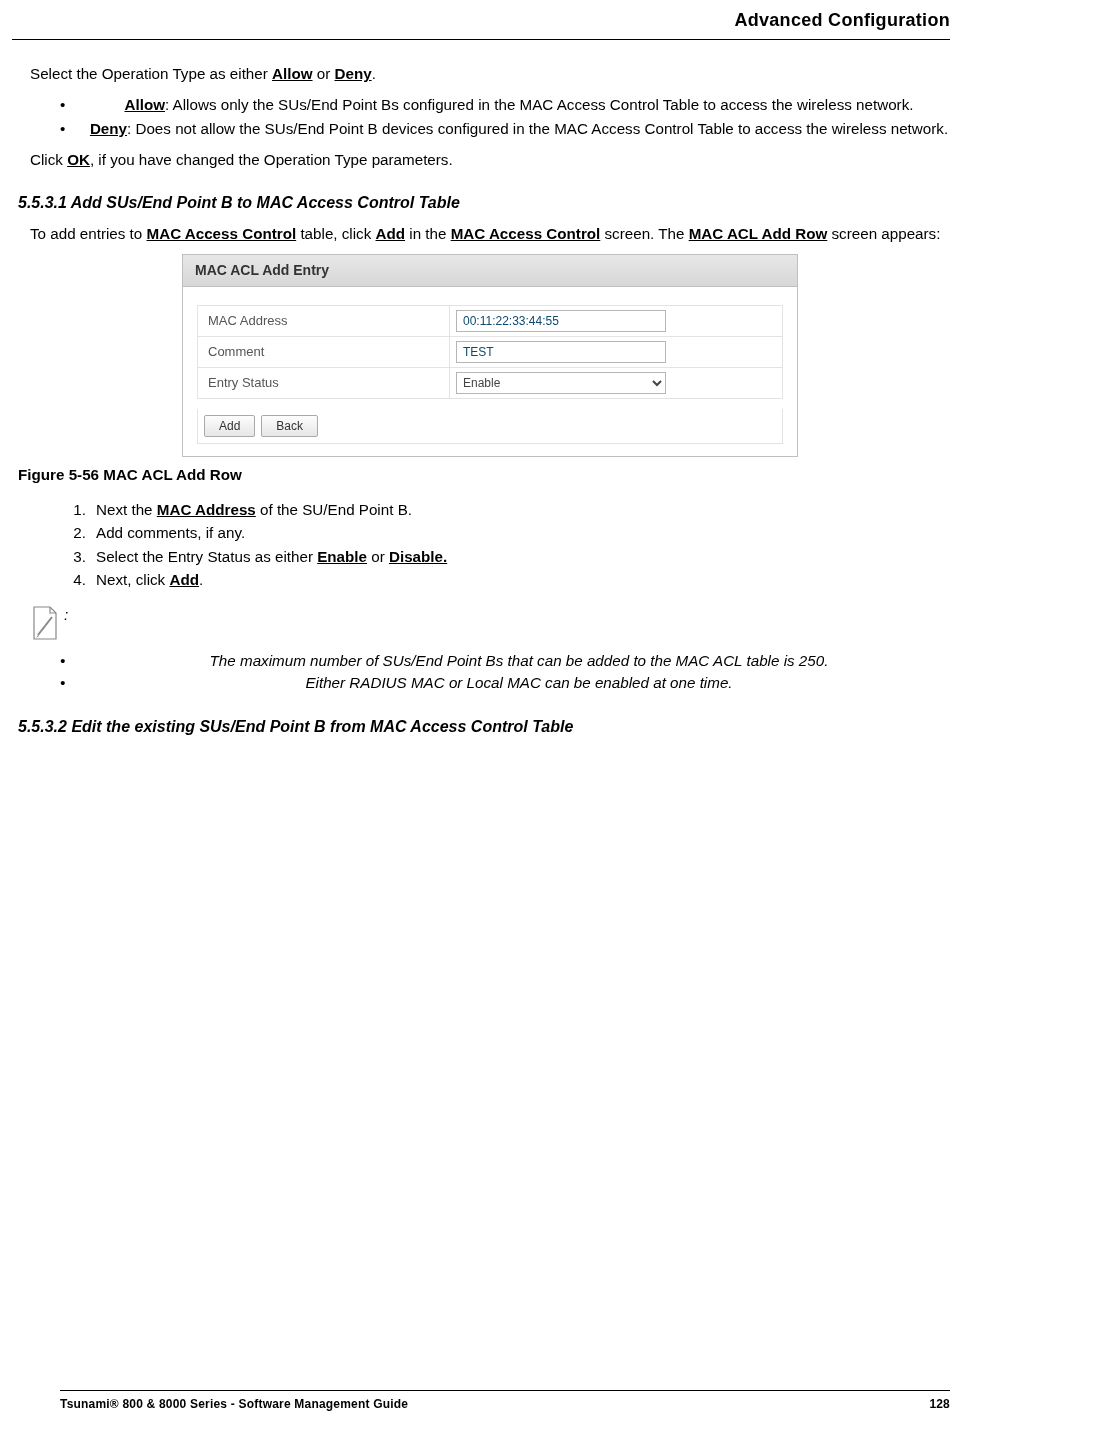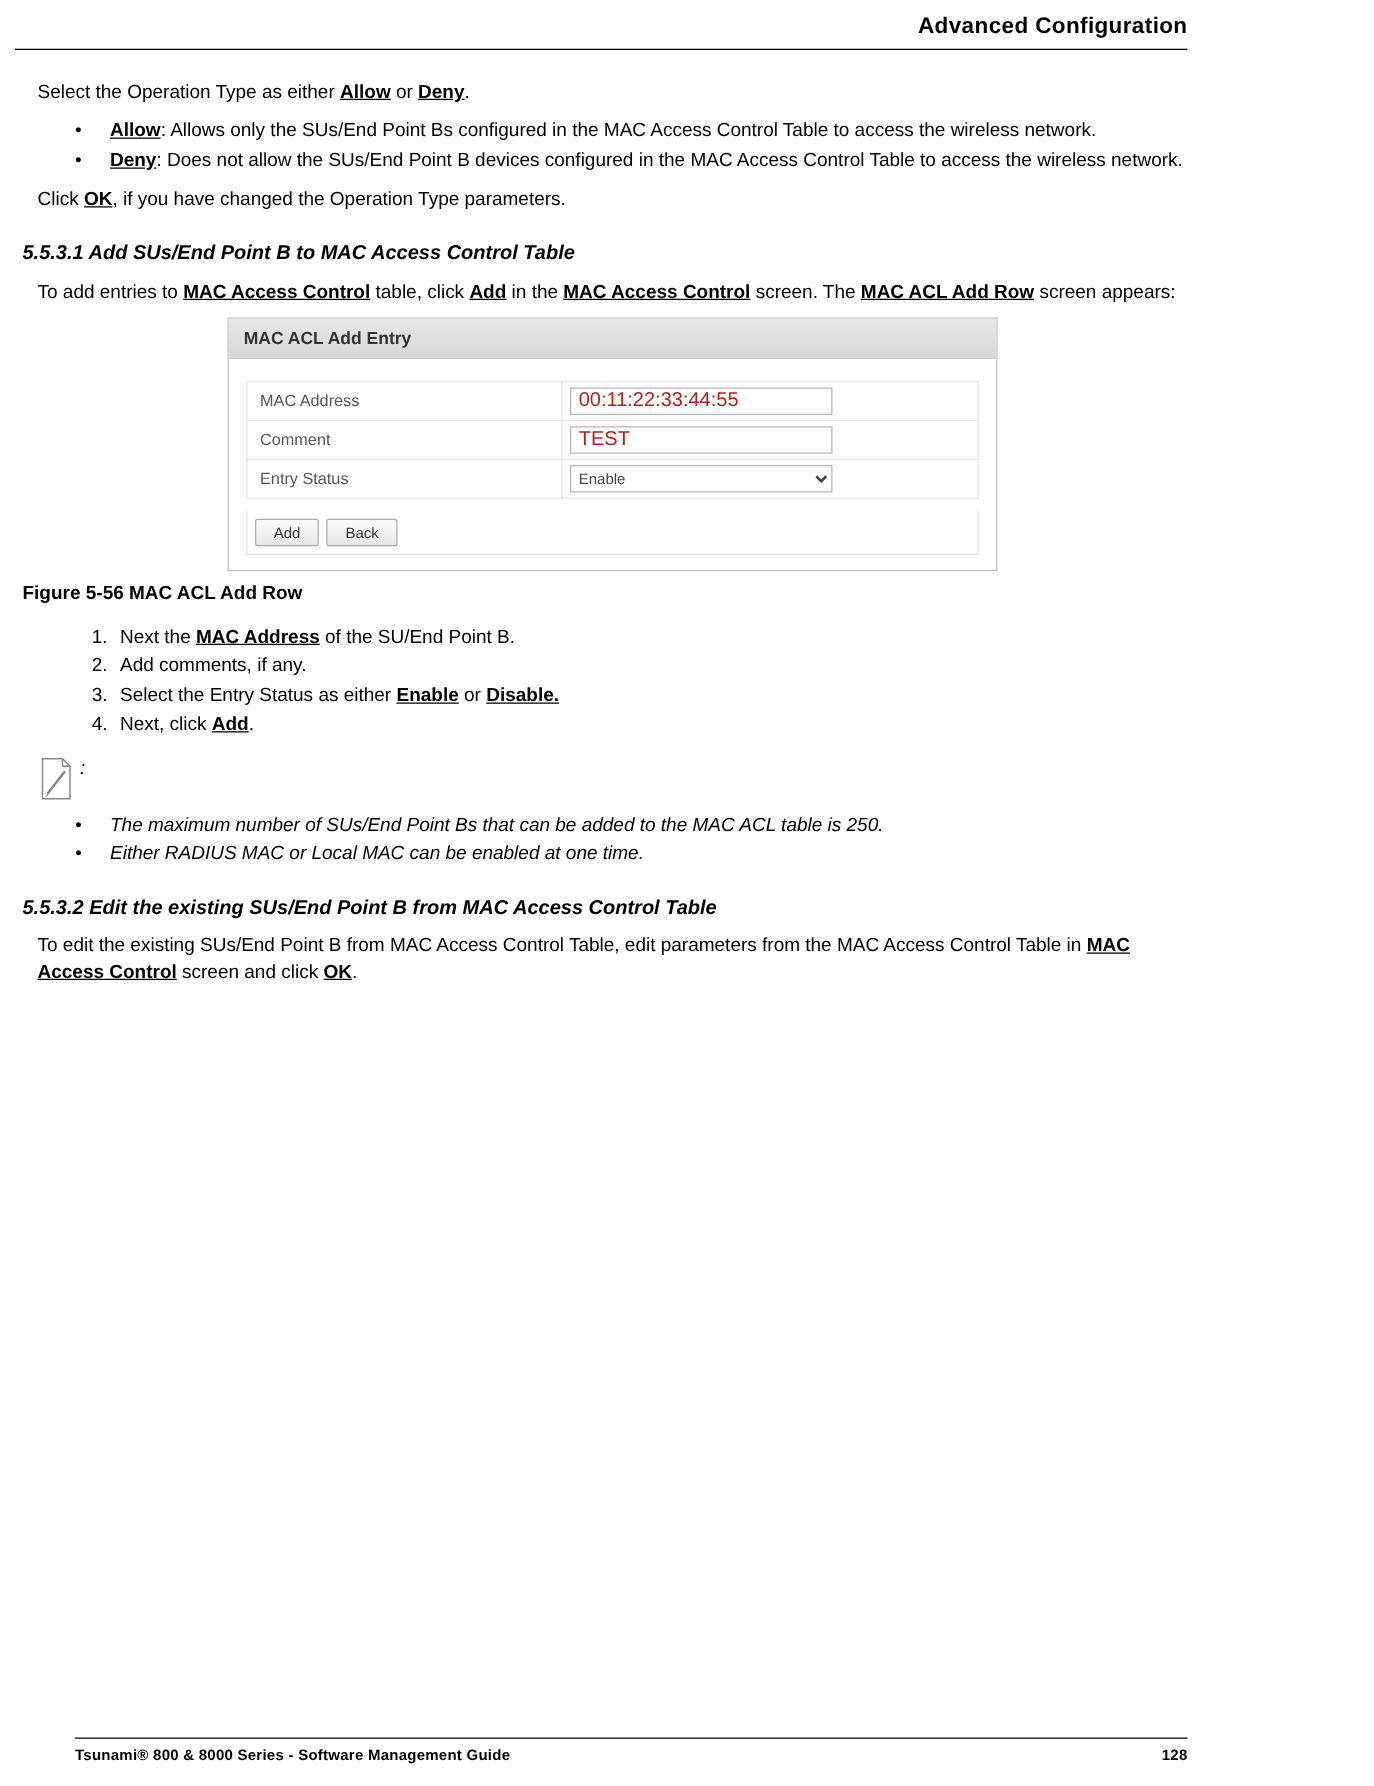--- a/index.html
+++ b/index.html
@@ -5,41 +5,41 @@
   * { box-sizing: border-box; margin: 0; padding: 0; }
   html, body { width: 1099px; background: #fff; font-family: "Frutiger", "Helvetica Neue", Arial, sans-serif; color: #000; }
   .page { width: 962px; min-height: 1429px; position: relative; padding: 10px 0 0 0; }
   .hdr-title { text-align: right; font-weight: 700; font-size: 18px; padding: 0 12px 8px 0; letter-spacing: 0.3px; }
   .hrule { border: none; border-top: 1px solid #000; margin: 0 12px 0 12px; }
   .content { padding: 14px 0 0 18px; font-size: 15.2px; line-height: 1.35; }
   .indent1 { margin-left: 12px; }
   .indent2 { margin-left: 42px; }
   .bullet-row { display: flex; margin: 4px 0; }
   .bullet-mark { width: 28px; flex: 0 0 28px; text-align: left; }
-  .bullet-body { flex: 1 1 auto; padding-right: 12px; }
+  .bullet-body { flex: 1 1 auto; padding-right: 12px; text-align: center; }
   .para { margin: 10px 0 10px 12px; padding-right: 12px; }
   .sec-hd { font-style: italic; font-weight: 700; font-size: 16px; margin: 22px 0 10px 0; }
   .ol-row { display: flex; margin: 3px 0; }
   .ol-num { width: 36px; flex: 0 0 36px; text-align: right; padding-right: 10px; }
   .note-row { display: flex; align-items: flex-start; margin: 14px 0 10px 12px; }
   .note-icon { width: 28px; height: 36px; margin-right: 6px; }
   .note-bullets .bullet-row { margin: 2px 0; }
   .note-bullets { margin-left: 42px; font-style: italic; }
   .fig-cap { text-align: left; font-weight: 700; margin: 8px 0 14px 0; }
   .fig-wrap { display: flex; justify-content: center; margin: 8px 0 4px 0; }
 
   
   .dlg { width: 616px; border: 1px solid #bfbfbf; background: #fff; }
   .dlg-title { background: linear-gradient(#e7e7e7, #d7d7d7); border-bottom: 1px solid #bfbfbf; padding: 6px 12px; font-weight: 700; font-size: 14px; color: #333; font-family: Arial, sans-serif; }
   .dlg-body { padding: 18px 14px 12px 14px; font-family: Arial, sans-serif; font-size: 13px; color: #555; }
   .dlg-row { display: flex; align-items: center; margin-bottom: 0; }
   .dlg-cell-l { width: 252px; border: 1px solid #e3e3e3; border-right: none; padding: 6px 10px; background: #fff; }
   .dlg-cell-r { flex: 1; border: 1px solid #e3e3e3; padding: 4px 6px; background: #fff; }
   .dlg-row + .dlg-row .dlg-cell-l, .dlg-row + .dlg-row .dlg-cell-r { border-top: none; }
-  .txt-in { width: 210px; height: 22px; border: 1px solid #b5b5b5; font-size: 16px; padding: 2px 6px; color: #b91c1c; background: #fff; font-family: Arial, sans-serif; }
+  .txt-in { width: 210px; height: 22px; border: 1px solid #b5b5b5; font-size: 12px; padding: 2px 6px; color: #0c4a6e; background: #fff; font-family: Arial, sans-serif; }
   .sel-in { width: 210px; height: 22px; border: 1px solid #b5b5b5; font-size: 12px; padding: 1px 2px; color: #444; background: #fff; font-family: Arial, sans-serif; }
   .dlg-btns { margin-top: 10px; border: 1px solid #e3e3e3; border-top: none; padding: 6px; display: flex; gap: 6px; }
   .btn { border: 1px solid #aaa; background: linear-gradient(#fdfdfd, #e6e6e6); padding: 3px 14px; font-size: 12px; font-family: Arial, sans-serif; color: #333; cursor: pointer; border-radius: 2px; }
 
   .footer { position: absolute; bottom: 18px; left: 0; right: 0; padding-left: 48px; }
   .frule { border: none; border-top: 1px solid #000; margin: 0 12px 6px 12px; }
   .foot-row { display: flex; justify-content: space-between; font-size: 12px; font-weight: 700; padding: 0 12px; letter-spacing: 0.2px; }
   b { font-weight: 700; text-decoration: underline; }
 </style>
 </head>
@@ -141,23 +141,20 @@
         <div class="bullet-body">The maximum number of SUs/End Point Bs that can be added to the MAC ACL table is 250.</div>
       </div>
       <div class="bullet-row">
         <div class="bullet-mark">•</div>
         <div class="bullet-body">Either RADIUS MAC or Local MAC can be enabled at one time.</div>
       </div>
     </div>
 
     <div class="sec-hd">5.5.3.2 Edit the existing SUs/End Point B from MAC Access Control Table</div>
 
-    <div class="para indent1">
-      <span>To edit the existing SUs/End Point B from MAC Access Control Table, edit parameters from the MAC Access Control Table in </span><b>MAC Access Control</b><span> screen and click </span><b>OK</b><span>.</span>
-    </div>
 
   </div>
 
   <div class="footer">
     <hr class="frule">
     <div class="foot-row">
       <span>Tsunami® 800 &amp; 8000 Series - Software Management Guide</span>
       <span>128</span>
     </div>
   </div>

